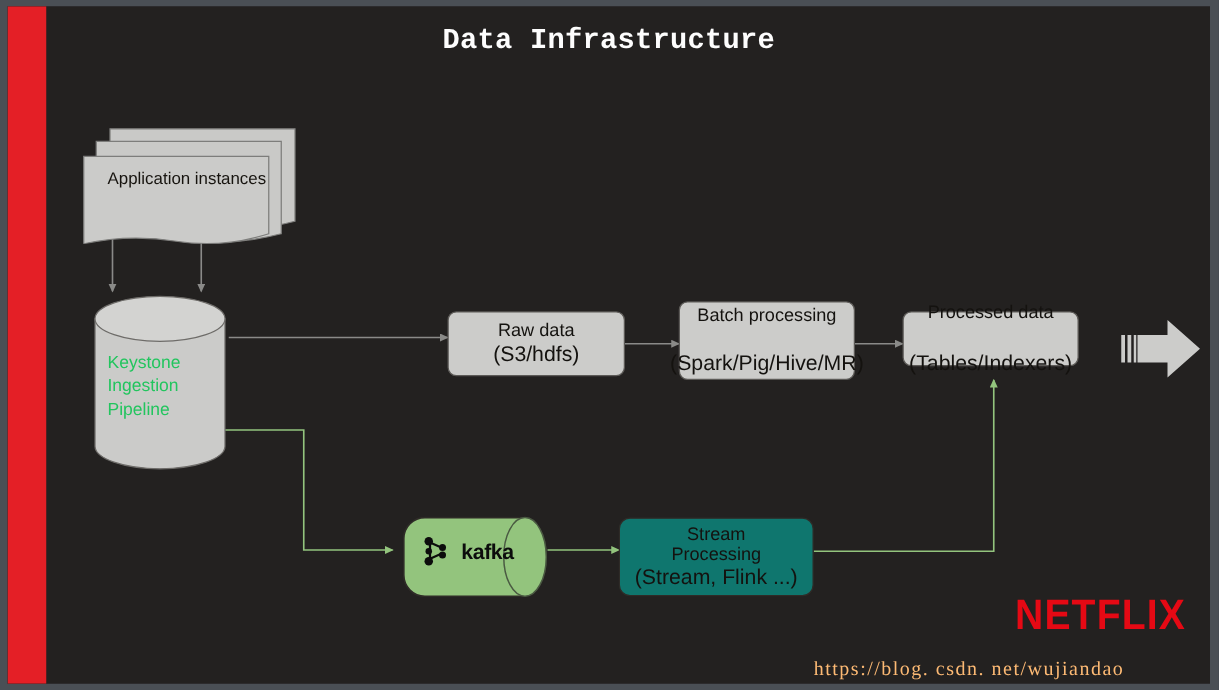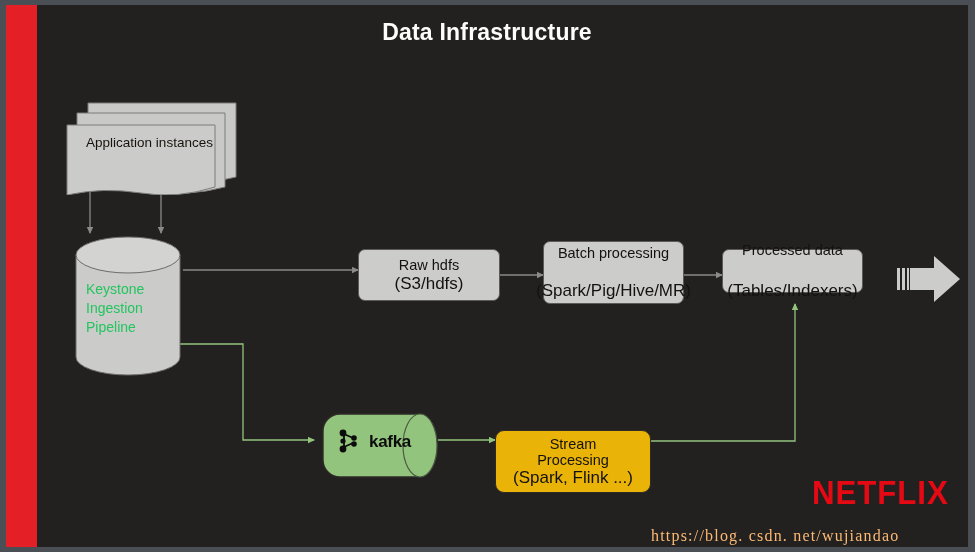--- a/index.html
+++ b/index.html
@@ -46,44 +46,44 @@
   #title {
     position: absolute;
     left: 0;
     top: 14px;
     width: 962px;
     text-align: center;
     color: #fdfdfd;
     font-size: 23px;
     font-weight: bold;
     letter-spacing: 0.2px;
+    font-family: Liberation Mono, monospace;
   }
 
   
   .node {
     position: absolute;
     box-sizing: border-box;
     display: flex;
     flex-direction: column;
     align-items: center;
     justify-content: center;
     color: #14120f;
     text-align: center;
     line-height: 1.12;
   }
   .grey-box {
     background: #ccccca;
     border: 1px solid #5c5a57;
     border-radius: 7px;
   }
   .green-box {
-    background: #eab308;
+    background: #0f766e;
     border: 1px solid #2e2b27;
     border-radius: 9px;
-    margin-top: 16px;
   }
   .node .main { font-size: 14.5px; }
   .node .sub  { font-size: 17px; }
 
   
   #doc-stack {
     position: absolute;
     left: 60px;
     top: 94px;
     width: 172px;
@@ -238,21 +238,21 @@
         <ellipse cx="54" cy="20" rx="52" ry="18" fill="#d3d3d1" stroke="#6e6c69" stroke-width="1"></ellipse>
       </svg>
     </div>
     <div id="cyl-label">
       <div>Keystone</div>
       <div>Ingestion</div>
       <div>Pipeline</div>
     </div>
 
     <div class="node grey-box" style="left:352px; top:244px; width:142px; height:52px;">
-      <div class="main">Raw hdfs</div>
+      <div class="main">Raw data</div>
       <div class="sub">(S3/hdfs)</div>
     </div>
 
     <div class="node grey-box" style="left:537px; top:236px; width:141px; height:63px;gap:20px;">
       <div class="main">Batch processing</div>
       <div class="sub">(Spark/Pig/Hive/MR)</div>
     </div>
 
     <div class="node grey-box" style="left:716px; top:244px; width:141px; height:44px;gap:23px;">
       <div class="main">Processed data</div>
@@ -275,21 +275,21 @@
         <circle cx="6" cy="20" r="3.4" fill="#0c0c0c"></circle>
         <circle cx="17" cy="9" r="2.8" fill="#0c0c0c"></circle>
         <circle cx="17" cy="15" r="2.8" fill="#0c0c0c"></circle>
       </svg>
       <span class="kname">kafka</span>
     </div>
 
     <div class="node green-box" style="left:489px; top:409px; width:156px; height:63px;">
       <div class="main">Stream</div>
       <div class="main">Processing</div>
-      <div class="sub">(Spark, Flink ...)</div>
+      <div class="sub">(Stream, Flink ...)</div>
     </div>
 
     <div id="big-arrow">
       <svg width="66" height="52" viewBox="0 0 66 52" xmlns="http://www.w3.org/2000/svg">
         <path d="M14,15 H38 V3 L64,26 L38,49 V37 H14 Z" fill="#ccccca"></path>
         <rect x="1" y="15" width="3" height="22" fill="#ccccca"></rect>
         <rect x="6" y="15" width="3" height="22" fill="#ccccca"></rect>
         <rect x="11" y="15" width="2" height="22" fill="#ccccca"></rect>
       </svg>
     </div>

